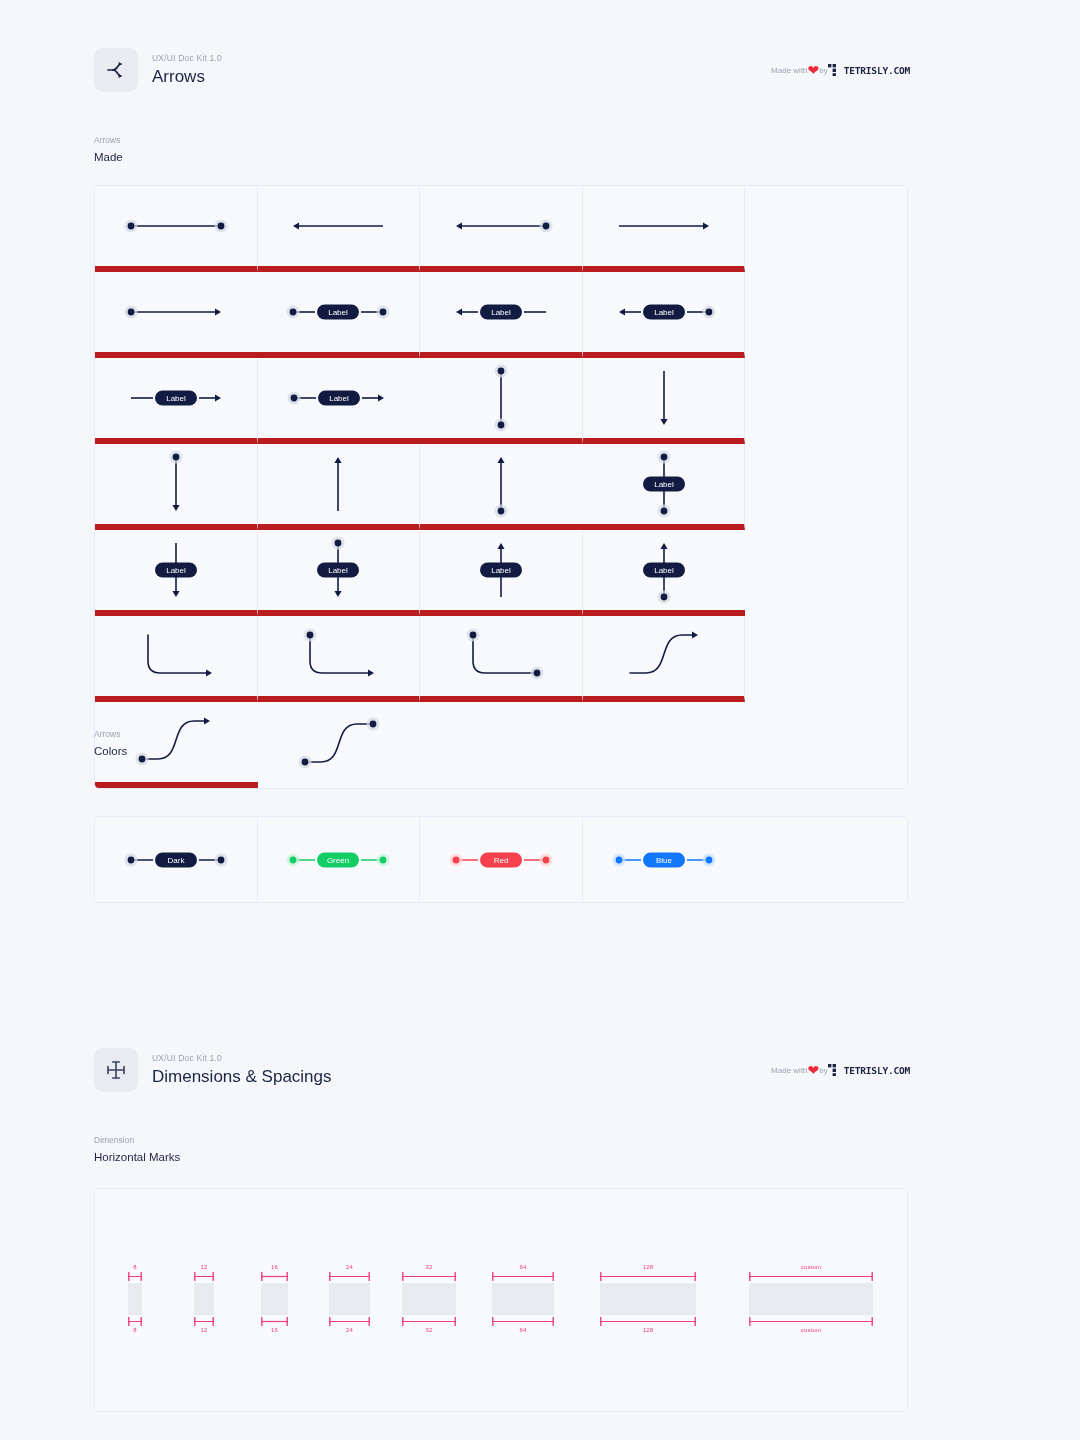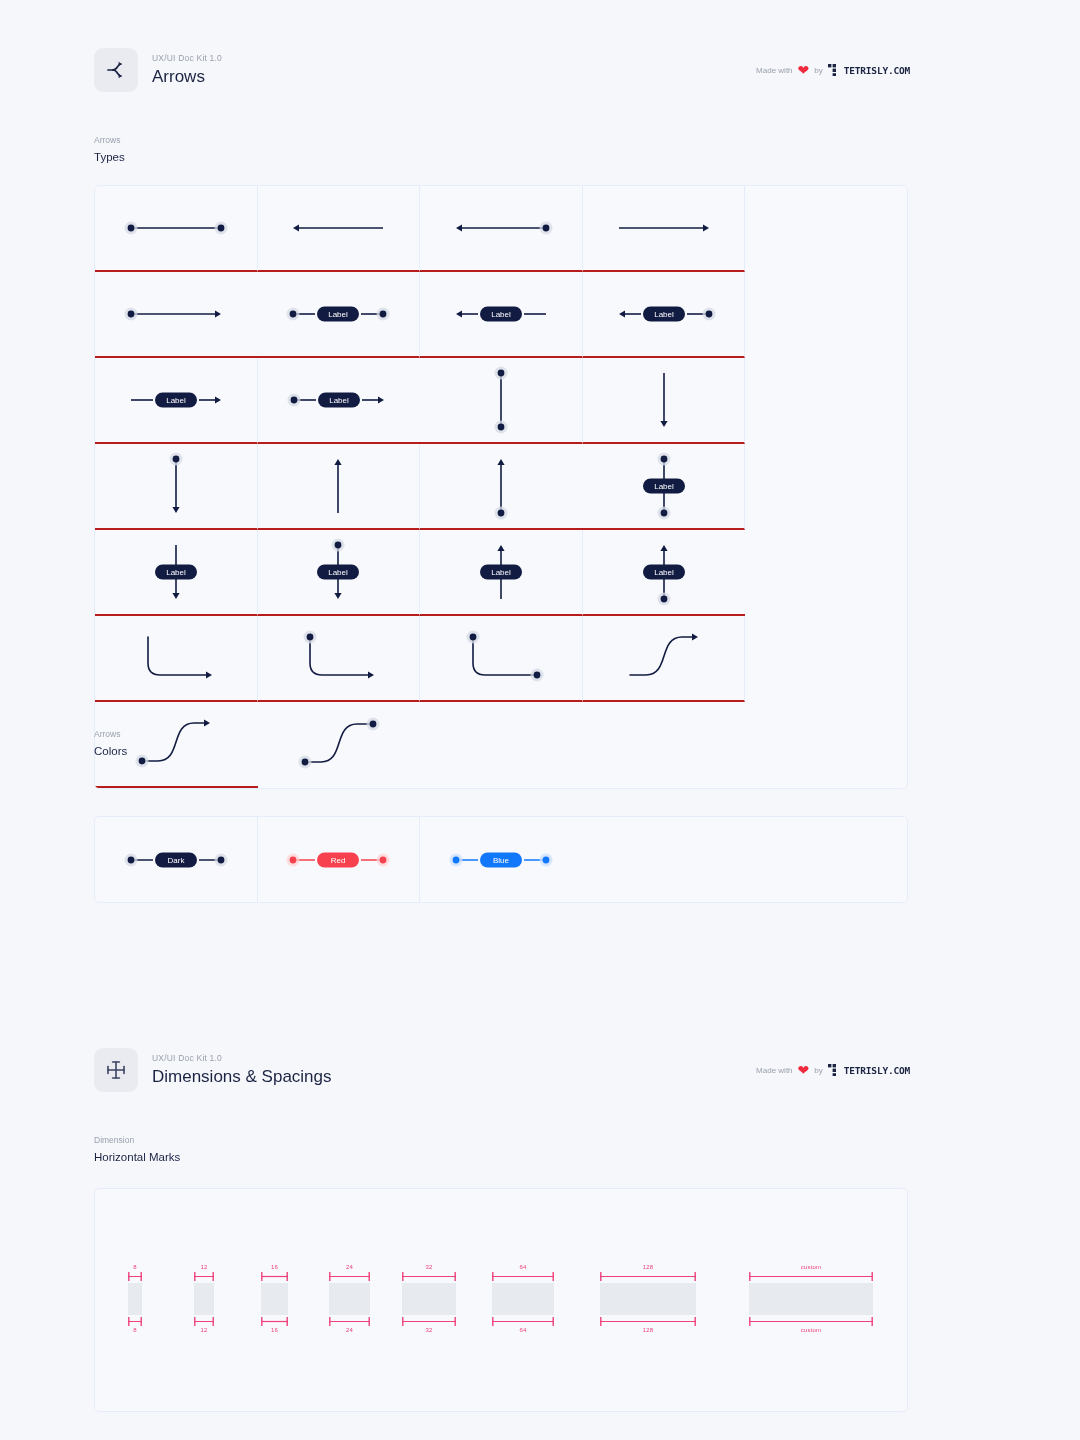--- a/index.html
+++ b/index.html
@@ -35,21 +35,21 @@
     line-height: 12px;
   }
   .doc-title {
     font-size: 17px;
     color: #1b2443;
     font-weight: 400;
     line-height: 22px;
     margin-top: 2px;
   }
   .made-with {
-    display: flex; align-items: center; gap: 5px;
+    display: flex; align-items: center; 
     flex: 0 0 auto;
     font-size: 8px;
     color: #9aa1ae;
   }
   .heart { color: #ef2b3d; font-size: 14px; line-height: 10px; }
   .brand {
     display: flex; align-items: center; gap: 4px;
   }
   .brand-name {
     font-family: "DejaVu Sans Mono", monospace;
@@ -73,21 +73,21 @@
     position: absolute;
     background: #f8f9fc;
     border: 1px solid #e6edfa;
     border-radius: 5px;
     overflow: hidden;
   }
   .grid { display: flex; flex-wrap: wrap; }
   .cell {
     width: 162.6px;
     border-right: 1px solid #e6edfa;
-    border-bottom: 2px solid #b91c1c;
+    border-bottom: 6px solid #b91c1c;
     display: flex; align-items: center; justify-content: center;
     position: relative;
   }
   .cell.nb-r { border-right: none; }
   .cell.nb-b { border-bottom: none; }
   .h86 { height: 86px; }
   .h85 { height: 85px; }
 
   
   .dim-card {
@@ -143,21 +143,21 @@
           <rect x="4.6" y="4.6" width="3.4" height="3.4" fill="#1b2443"></rect>
           <rect x="4.6" y="9.2" width="3.4" height="2.8" fill="#1b2443"></rect>
         </svg>
         <span class="brand-name">TETRISLY.COM</span>
       </span>
     </div>
   </div>
 
   <div class="group-head" style="top:134px;">
     <div class="group-kicker">Arrows</div>
-    <div class="group-title">Types</div>
+    <div class="group-title">Made</div>
   </div>
 
   <div class="card" style="left:94px; top:185px; width:814px;">
     <div class="grid" id="types-grid">
         <div class="cell h86">
           <svg width="162" height="86" viewBox="0 0 162 86">
             <line x1="39" y1="43" x2="123" y2="43" stroke="#121c42" stroke-width="1.6"></line>
             <circle cx="36" cy="43" r="6.5" fill="#d6dae4" opacity="0.75"></circle>
             <circle cx="36" cy="43" r="3.4" fill="#121c42"></circle>
             <circle cx="126" cy="43" r="6.5" fill="#d6dae4" opacity="0.75"></circle>
@@ -387,20 +387,32 @@
         <div class="cell h85 nb-b">
           <svg width="162" height="86" viewBox="0 0 162 86">
             <line x1="39" y1="43" x2="58" y2="43" stroke="#121c42" stroke-width="1.6"></line>
             <line x1="104" y1="43" x2="123" y2="43" stroke="#121c42" stroke-width="1.6"></line>
             <circle cx="36" cy="43" r="6.5" fill="#d6dae4" opacity="0.75"></circle>
             <circle cx="36" cy="43" r="3.4" fill="#121c42"></circle>
             <circle cx="126" cy="43" r="6.5" fill="#d6dae4" opacity="0.75"></circle>
             <circle cx="126" cy="43" r="3.4" fill="#121c42"></circle>
             <rect x="60" y="35.5" width="42" height="15" rx="7.5" fill="#121c42"></rect>
             <text x="81" y="46.3" fill="#fff" font-size="8" font-family="&quot;Liberation Sans&quot;, sans-serif" text-anchor="middle">Dark</text>
+          </svg>
+        </div>
+        <div class="cell h85 nb-b">
+          <svg width="162" height="86" viewBox="0 0 162 86">
+            <line x1="39" y1="43" x2="58" y2="43" stroke="#13ce66" stroke-width="1.6"></line>
+            <line x1="104" y1="43" x2="123" y2="43" stroke="#13ce66" stroke-width="1.6"></line>
+            <circle cx="36" cy="43" r="6.5" fill="#c8f3dc" opacity="0.75"></circle>
+            <circle cx="36" cy="43" r="3.4" fill="#13ce66"></circle>
+            <circle cx="126" cy="43" r="6.5" fill="#c8f3dc" opacity="0.75"></circle>
+            <circle cx="126" cy="43" r="3.4" fill="#13ce66"></circle>
+            <rect x="60" y="35.5" width="42" height="15" rx="7.5" fill="#13ce66"></rect>
+            <text x="81" y="46.3" fill="#fff" font-size="8" font-family="&quot;Liberation Sans&quot;, sans-serif" text-anchor="middle">Green</text>
           </svg>
         </div>
         <div class="cell h85 nb-b">
           <svg width="162" height="86" viewBox="0 0 162 86">
             <line x1="39" y1="43" x2="58" y2="43" stroke="#f7414f" stroke-width="1.6"></line>
             <line x1="104" y1="43" x2="123" y2="43" stroke="#f7414f" stroke-width="1.6"></line>
             <circle cx="36" cy="43" r="6.5" fill="#fcd3d6" opacity="0.75"></circle>
             <circle cx="36" cy="43" r="3.4" fill="#f7414f"></circle>
             <circle cx="126" cy="43" r="6.5" fill="#fcd3d6" opacity="0.75"></circle>
             <circle cx="126" cy="43" r="3.4" fill="#f7414f"></circle>

